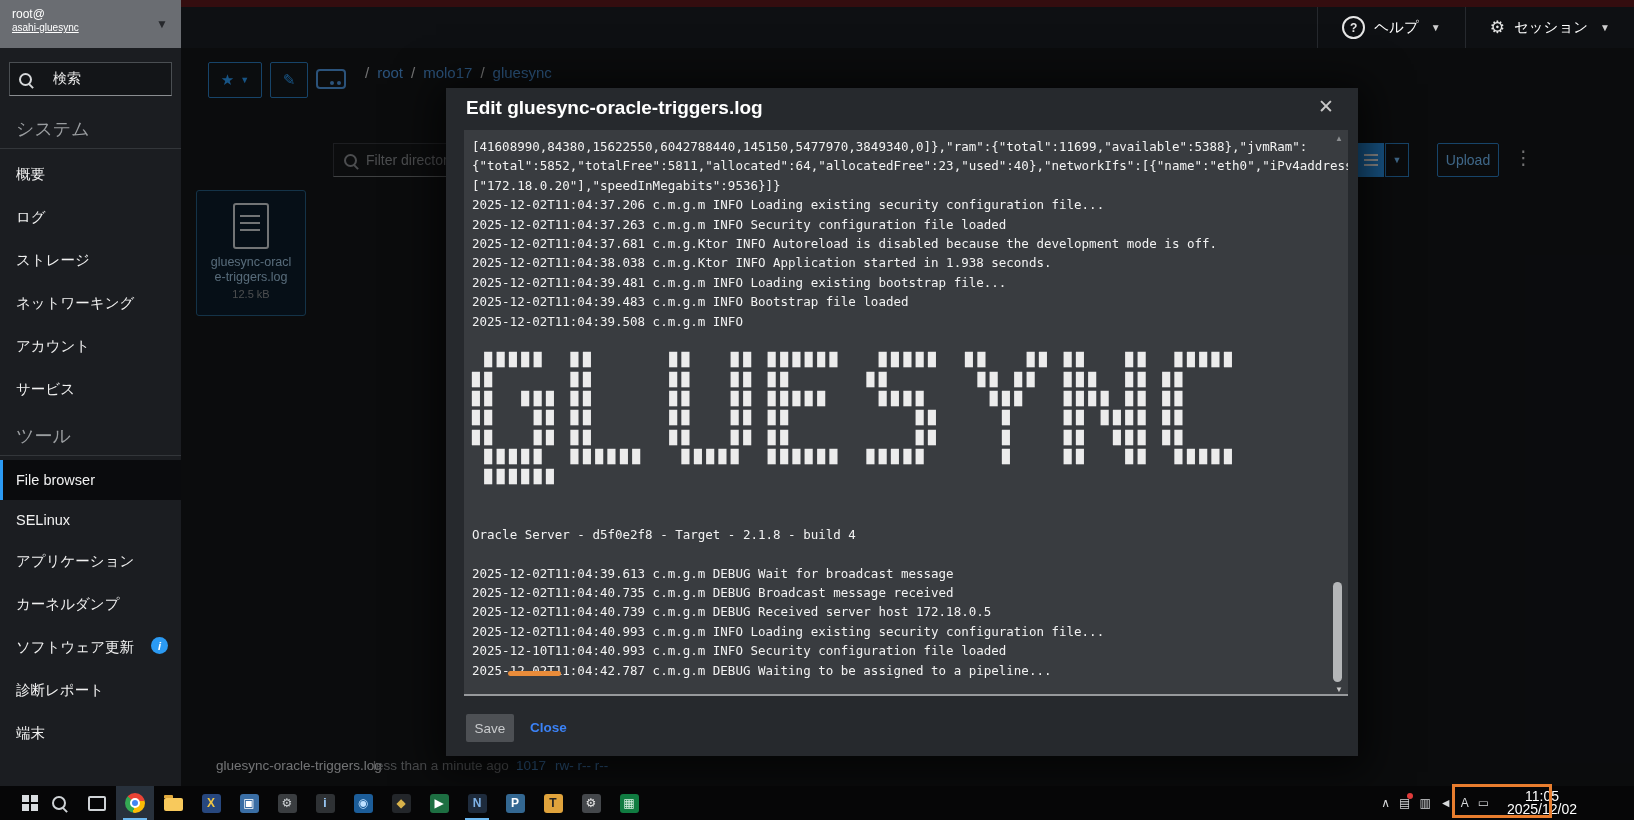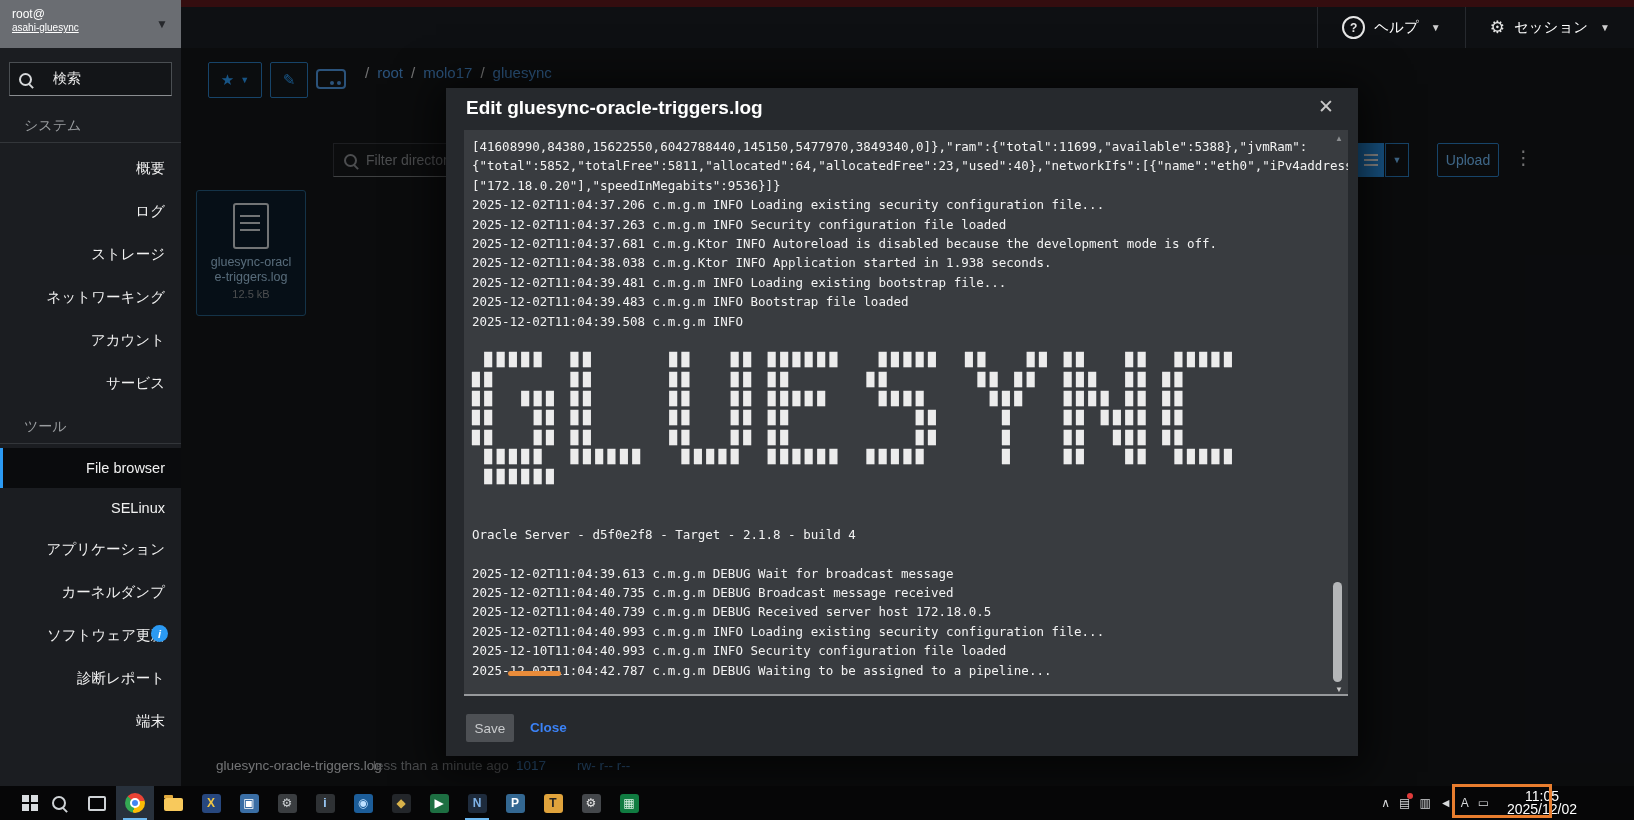--- a/index.html
+++ b/index.html
@@ -21,22 +21,22 @@
   .sidebar{position:absolute;left:0;top:0;width:181px;bottom:34px;background:#1b1d21;z-index:8;}
   .user{height:48px;background:#6a6d72;position:relative;padding:7px 12px;box-sizing:border-box;cursor:pointer;}
   .user .l1{font-size:12px;color:#fff;}
   .user .l2{font-size:10px;color:#fff;text-decoration:underline;margin-top:1px;}
   .user .ucaret{position:absolute;right:13px;top:17px;color:#26282c;font-size:12px;}
   .search{margin:14px 9px 8px;height:32px;background:#131518;border:1px solid #4a4e52;
           border-bottom-color:#8a8d90;display:flex;align-items:center;padding:0 9px;gap:21px;}
   .mag{width:9px;height:9px;border:2px solid #d6d8da;border-radius:50%;position:relative;flex:none;}
   .mag::after{content:"";position:absolute;width:2px;height:6px;background:#d6d8da;left:9px;top:8px;transform:rotate(-45deg);}
   .search .ph{color:#e8e8e8;font-size:14px;}
-  .nav-head{padding:13px 24px 7px;font-size:14px;color:#9a9da0;border-bottom:1px solid #33363a;}
-  .nav{padding-top:4px;text-align:right;}
+  .nav-head{padding:13px 16px 7px;font-size:18px;color:#9a9da0;border-bottom:1px solid #33363a;}
+  .nav{padding-top:4px;}
   .nav-item{padding:12px 16px;font-size:14.5px;color:#f1f1f1;position:relative;cursor:pointer;border-left:3px solid transparent;padding-left:13px;}
   .nav-item.selected{background:#0a0b0d;border-left-color:#2b9af3;}
   .info-badge{position:absolute;right:13px;top:11px;width:17px;height:17px;border-radius:50%;background:#2b9af3;
               color:#fff;font-size:11px;font-style:italic;font-weight:bold;display:flex;align-items:center;justify-content:center;}
 
   
   .content{position:absolute;left:181px;top:48px;right:0;bottom:34px;background:#141619;}
   .btn-outline{position:absolute;border:1px solid #2b7cc0;border-radius:2px;background:#15181c;
                display:flex;align-items:center;justify-content:center;gap:6px;cursor:pointer;box-sizing:border-box;}
   .star{color:#2b9af3;font-size:15px;}
@@ -64,21 +64,21 @@
   .doc{width:36px;height:46px;border:2px solid #cfd3d6;border-radius:3px;margin:12px auto 6px;position:relative;box-sizing:border-box;}
   .doc::after{content:"";position:absolute;left:5px;top:10px;width:20px;height:2px;background:#cfd3d6;
               box-shadow:0 7px 0 #cfd3d6,0 14px 0 #cfd3d6;}
   .tile .nm{font-size:12.5px;line-height:15px;color:#9ec2de;}
   .tile .sz{font-size:11px;color:#8a8d90;margin-top:3px;}
   .file-row{position:absolute;left:0;top:710px;width:100%;height:28px;font-size:13.5px;}
   .file-row span{position:absolute;white-space:nowrap;}
   .fr-name{left:35px;color:#d0d2d4;}
   .fr-time{left:192px;color:#8a8d90;}
   .fr-num{left:335px;color:#4f97e0;}
-  .fr-perm{left:396px;color:#4f97e0;}
+  .fr-perm{left:374px;color:#4f97e0;}
 
   .overlay{position:absolute;left:181px;top:48px;right:0;bottom:34px;background:rgba(0,0,0,.45);z-index:10;}
 
   
   .modal{position:absolute;left:446px;top:88px;width:912px;height:668px;background:#26292d;z-index:20;
          box-shadow:0 6px 40px 10px rgba(0,0,0,.65);}
   .m-title{position:absolute;left:20px;top:9px;font-size:19px;font-weight:600;color:#fff;}
   .m-close{position:absolute;right:24px;top:7px;font-size:19px;color:#c8c8c8;cursor:pointer;}
   .m-body{position:absolute;left:18px;top:42px;width:884px;height:566px;background:#393c40;
           border-bottom:2px solid #97999c;box-sizing:border-box;padding:7px 8px 0;overflow:hidden;}

